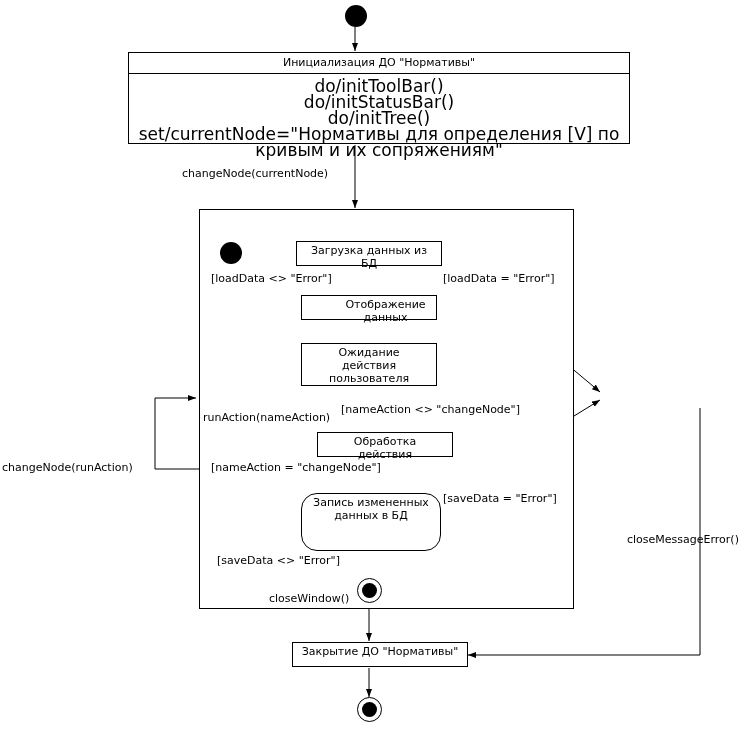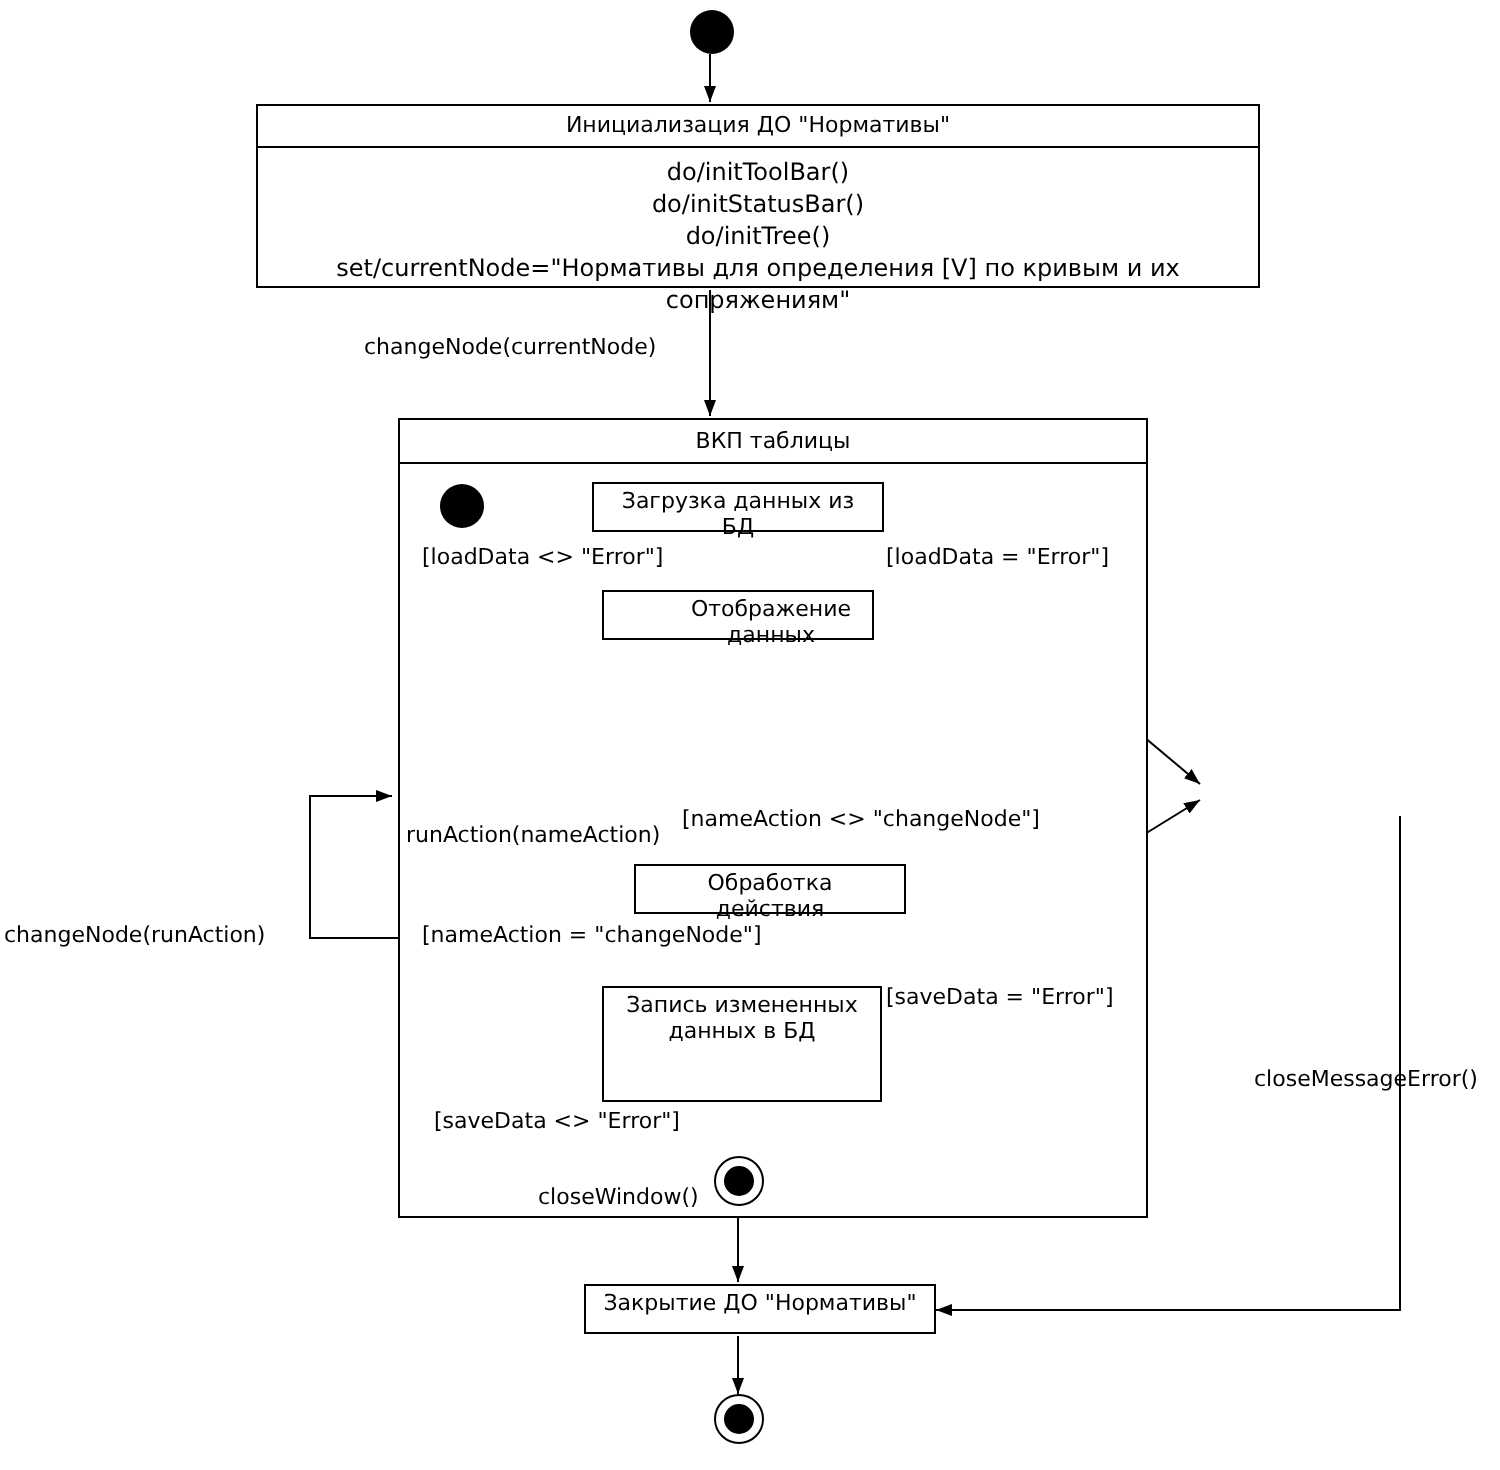--- a/index.html
+++ b/index.html
@@ -59,21 +59,21 @@
     border: 1px solid #000000;
     background: #ffffff;
   }
   .init-title {
     font-size: 11px;
     padding: 3px 0 4px 0;
     border-bottom: 1px solid #000000;
     text-align: center;
   }
   .init-actions {
-    font-size: 12px;
+    font-size: 17px;
     line-height: 16px;
     padding: 4px 6px 6px 6px;
     text-align: center;
     white-space: pre-line;
   }
   .dot {
     position: absolute;
     border-radius: 50%;
     background: #000000;
   }
@@ -149,40 +149,43 @@
     <div class="init-title">Инициализация ДО "Нормативы"</div>
     <div class="init-actions">do/initToolBar()
 do/initStatusBar()
 do/initTree()
 set/currentNode="Нормативы для определения [V] по кривым и их сопряжениям"</div>
   </div>
 
   <div class="edge-label" style="left:182px; top:167px;">changeNode(currentNode)</div>
 
   <div class="node composite" style="left:199px; top:209px; width:375px; height:400px;">
-    <div class="composite-title">ВКП таблицы</div>
     <div class="composite-body"></div>
   </div>
 
   <div class="dot" style="left:220px; top:242px; width:22px; height:22px;"></div>
 
   <div class="node state-simple" style="left:296px; top:241px; width:146px; height:25px;">
     <span>Загрузка данных из БД</span>
   </div>
 
   <div class="node state-simple" style="left:301px; top:295px; width:136px; height:25px;padding-left:41px;">
     <span>Отображение данных</span>
   </div>
 
+  <div class="node state-simple" style="left:301px; top:343px; width:136px; height:43px;">
+    <span>Ожидание действия
+пользователя</span>
+  </div>
 
   <div class="node state-simple" style="left:317px; top:432px; width:136px; height:25px;">
     <span>Обработка действия</span>
   </div>
 
-  <div class="node state-simple" style="left:301px; top:493px; width:140px; height:58px;">
+  <div class="node state-simple" style="left:301px; top:493px; width:140px; height:58px;border-radius:16px;">
     <span>Запись измененных
 данных в БД</span>
   </div>
 
   <div class="final-outer" style="left:357px; top:578px; width:25px; height:25px;"></div>
   <div class="final-inner" style="left:362px; top:583px; width:15px; height:15px;"></div>
 
 
   <div class="node state-simple" style="left:292px; top:642px; width:176px; height:25px;">
     <span>Закрытие ДО "Нормативы"</span>

